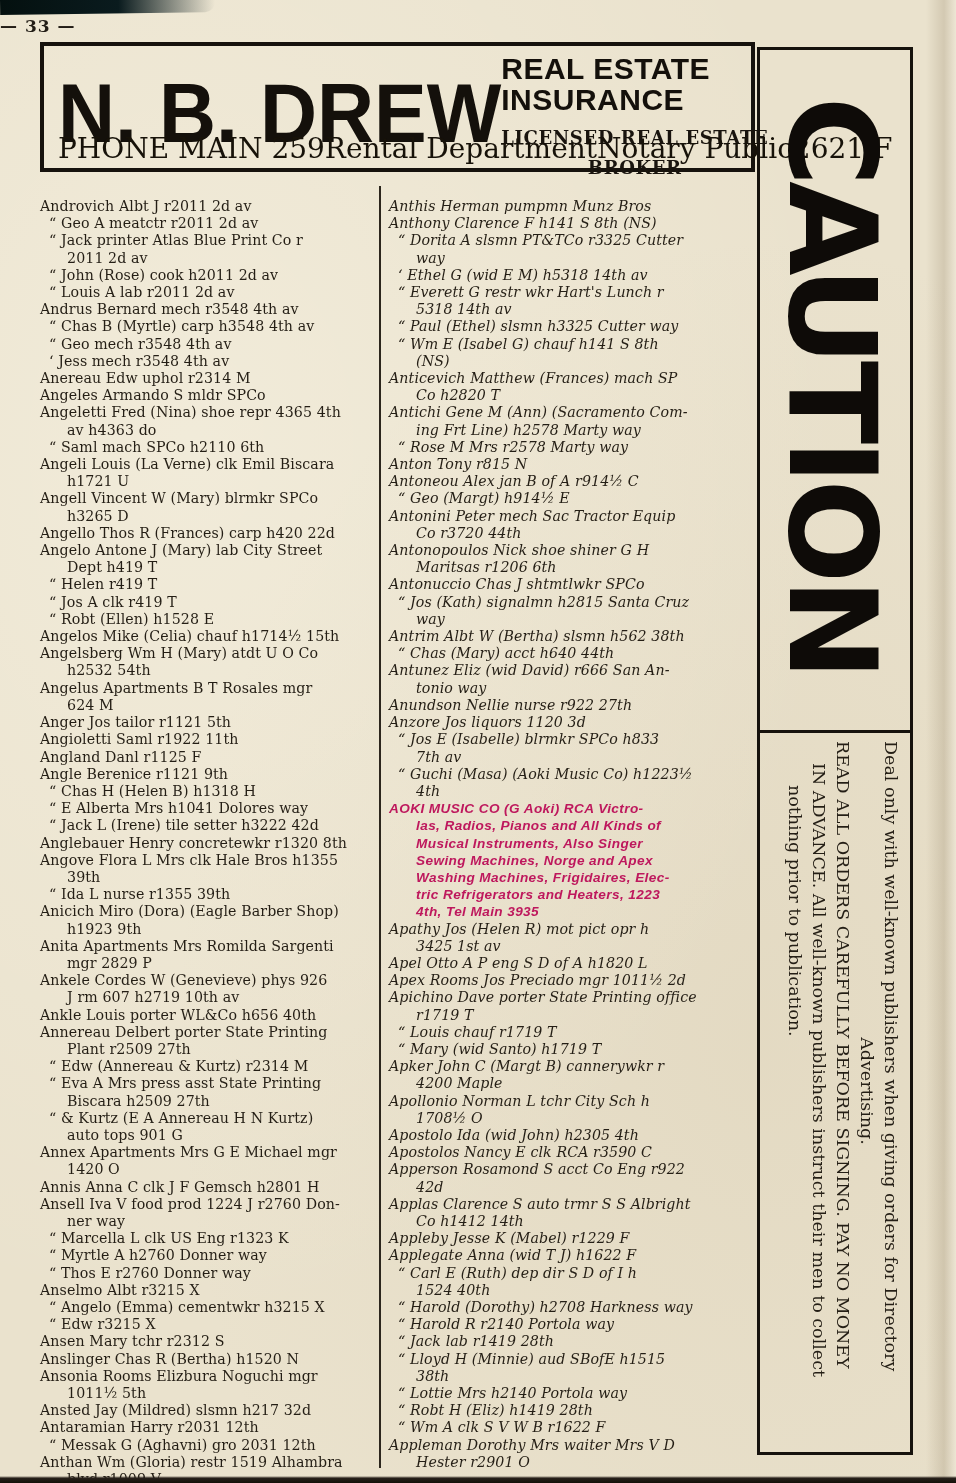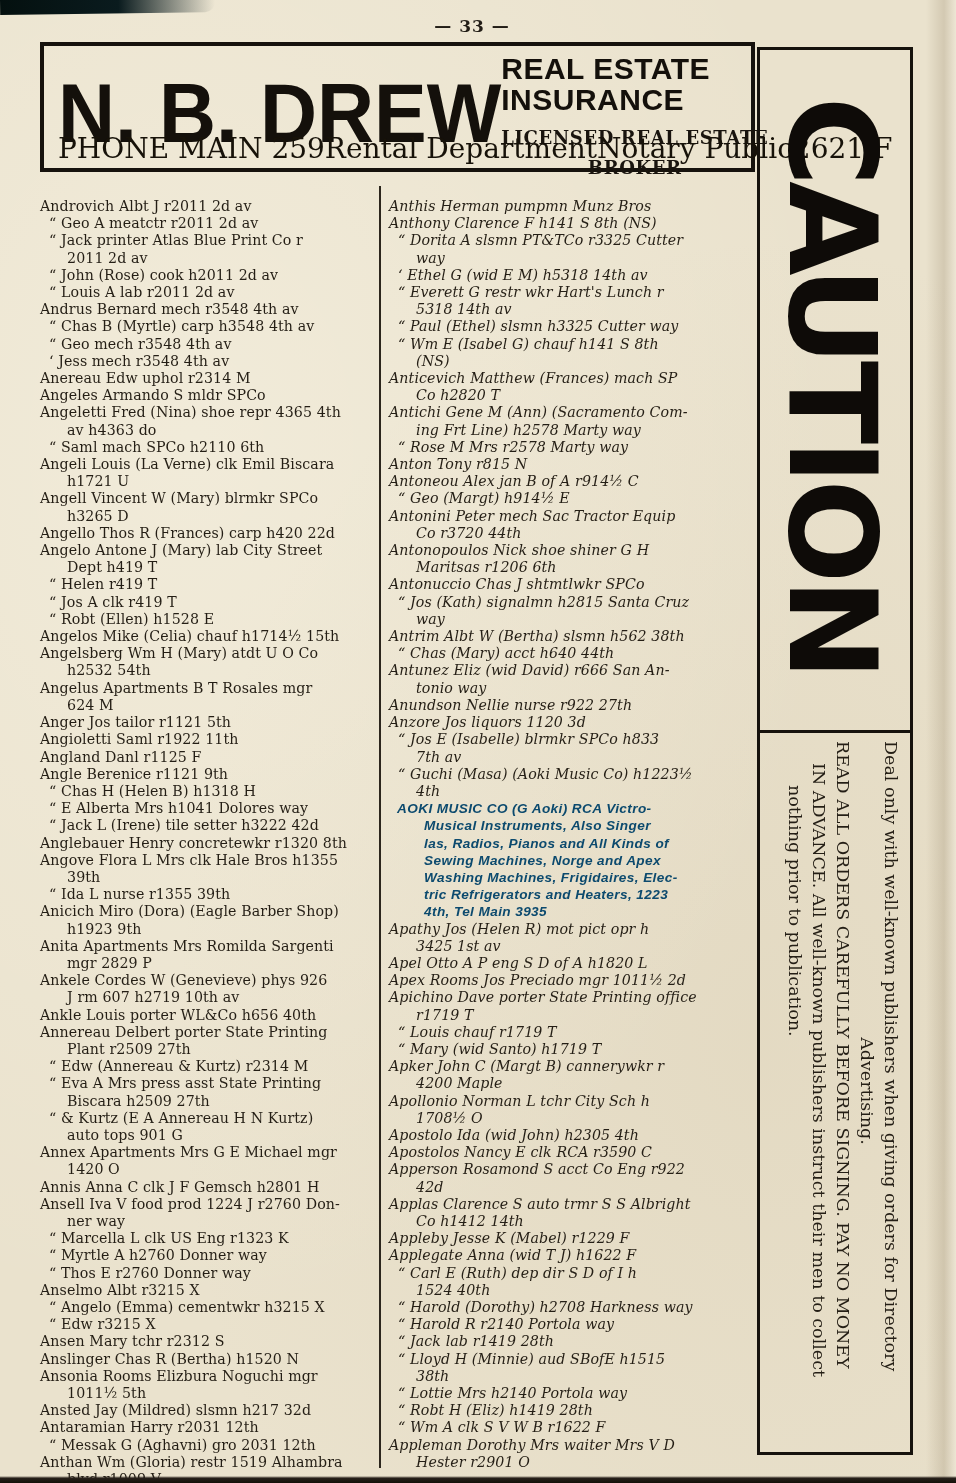--- a/index.html
+++ b/index.html
@@ -25,21 +25,21 @@
   }
   .scan-bottom{
     position:absolute;left:0;bottom:0;width:956px;height:7px;
     background:linear-gradient(to top,#141007 0%,#27201a 70%,rgba(40,33,24,0) 100%);
   }
   .page-right-shade{
     position:absolute;right:0;top:0;width:30px;height:100%;
     background:linear-gradient(to right,rgba(130,112,82,0),rgba(130,112,82,.22) 60%,rgba(238,231,214,.8) 100%);
   }
   .page-num{
-    position:absolute;top:16px;left:0;width:944px;text-align:center;
+    position:absolute;top:16px;left:0;width:944px;text-align:left;
     font-size:17px;font-weight:bold;letter-spacing:1px;color:#221d16;
   }
   
   .ad-box{
     position:absolute;left:40px;top:42px;width:707px;height:122px;
     border:4px solid #16120d;background:rgba(0,0,0,0);
   }
   .ad-top{display:flex;align-items:center;}
   .ad-name{
     font-family:"Liberation Sans",sans-serif;font-weight:bold;
@@ -67,21 +67,21 @@
   .col-right{left:389px;width:358px;font-style:italic;}
   .divider{position:absolute;left:379px;top:186px;width:1.5px;height:1282px;background:#2c261d;}
   .dir-line{
     font-size:14.2px;line-height:17.2px;white-space:nowrap;
     letter-spacing:.1px;color:#241e15;
   }
   .dir-line.i1{padding-left:9px;}
   .dir-line.i2{padding-left:27px;}
   .dir-line.b1{
     font-family:"Liberation Sans",sans-serif;font-weight:bold;
-    font-size:13.6px;letter-spacing:.4px;color:#0c4a6e;margin-left:8px;
+    font-size:13.6px;letter-spacing:.4px;color:#be185d;
   }
   
   .sidebar{
     position:absolute;left:757px;top:47px;width:150px;height:1402px;
     border:3.5px solid #16120d;
   }
   .caution-section{position:absolute;left:0;top:0;width:100%;height:680px;border-bottom:3px solid #16120d;overflow:hidden;}
   .caution-text{
     position:absolute;width:656px;height:143px;left:143px;top:8px;
     transform:rotate(90deg);transform-origin:0 0;
@@ -235,22 +235,22 @@
     <div class="dir-line i1">“ Chas (Mary) acct h640 44th</div>
     <div class="dir-line i0">Antunez Eliz (wid David) r666 San An-</div>
     <div class="dir-line i2">tonio way</div>
     <div class="dir-line i0">Anundson Nellie nurse r922 27th</div>
     <div class="dir-line i0">Anzore Jos liquors 1120 3d</div>
     <div class="dir-line i1">“ Jos E (Isabelle) blrmkr SPCo h833</div>
     <div class="dir-line i2">7th av</div>
     <div class="dir-line i1">“ Guchi (Masa) (Aoki Music Co) h1223½</div>
     <div class="dir-line i2">4th</div>
     <div class="dir-line i0 b1">AOKI MUSIC CO (G Aoki) RCA Victro-</div>
+    <div class="dir-line i2 b1">las, Radios, Pianos and All Kinds of</div>
     <div class="dir-line i2 b1">Musical Instruments, Also Singer</div>
-    <div class="dir-line i2 b1">las, Radios, Pianos and All Kinds of</div>
     <div class="dir-line i2 b1">Sewing Machines, Norge and Apex</div>
     <div class="dir-line i2 b1">Washing Machines, Frigidaires, Elec-</div>
     <div class="dir-line i2 b1">tric Refrigerators and Heaters, 1223</div>
     <div class="dir-line i2 b1">4th, Tel Main 3935</div>
     <div class="dir-line i0">Apathy Jos (Helen R) mot pict opr h</div>
     <div class="dir-line i2">3425 1st av</div>
     <div class="dir-line i0">Apel Otto A P eng S D of A h1820 L</div>
     <div class="dir-line i0">Apex Rooms Jos Preciado mgr 1011½ 2d</div>
     <div class="dir-line i0">Apichino Dave porter State Printing office</div>
     <div class="dir-line i2">r1719 T</div>

